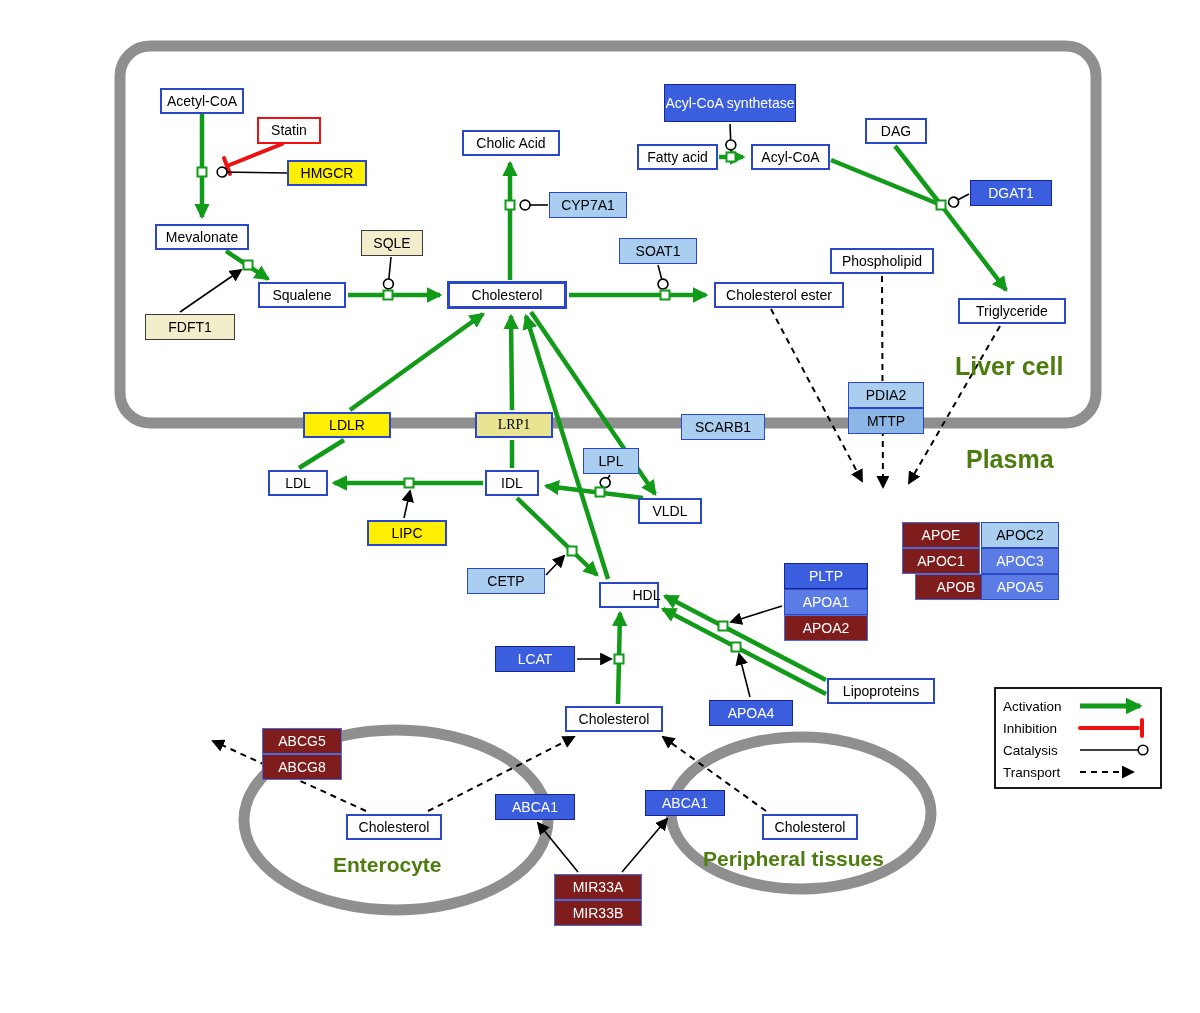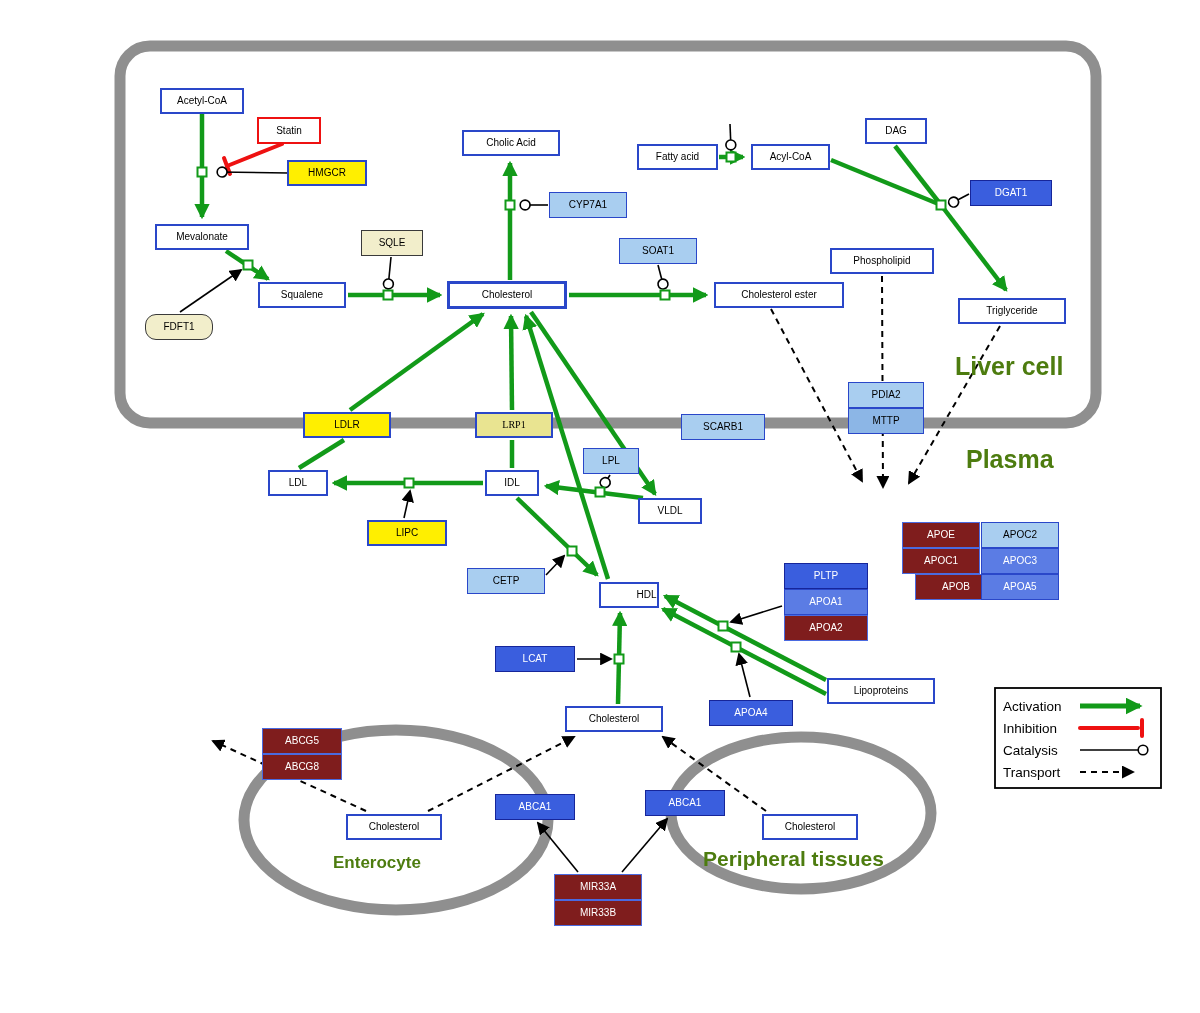--- a/index.html
+++ b/index.html
@@ -1,20 +1,20 @@
 <!DOCTYPE html>
 <html><head>
 <meta charset="utf-8">
 <style>
   html,body{margin:0;padding:0;background:#fff;}
   .stage{position:relative;width:1200px;height:1013px;background:#fff;overflow:hidden;
          font-family:"Liberation Sans",sans-serif;}
   svg.layer{position:absolute;left:0;top:0;}
   .node{position:absolute;display:flex;align-items:center;justify-content:center;
-        box-sizing:border-box;background:#fff;color:#000;font-size:10px;line-height:1.15;
+        box-sizing:border-box;background:#fff;color:#000;font-size:14px;line-height:1.15;
         text-align:center;height:26px;white-space:nowrap;}
   .m{border:2px solid #2a47c9;}
   .m.thick{border-width:3px;}
   .rb{border:2.5px solid #ee1111;}
   .y{background:#ffef00;border:2px solid #2a47c9;}
   .py{background:#e9e491;border:2px solid #2a47c9;font-family:Liberation Serif, serif;}
   .cr{background:#f2eecb;border:1.5px solid #3a3a3a;}
   .b{background:#3a5ede;color:#fff;border:1px solid #16259a;}
   .db{background:#7f1d1d;color:#fff;border:1px solid #4a6ae0;}
   .mb{background:#5b7ce4;color:#fff;border:1px solid #2a47c9;}
@@ -136,25 +136,26 @@
       </g>
       <path d="M1080 772 L1133 772" stroke="#000" stroke-width="2" stroke-dasharray="6 5" fill="none" marker-end="url(#mD)"></path>
     </g>
   </svg>
 
   <div class="node m" style="left:160px;top:88px;width:84px;">Acetyl-CoA</div>
   <div class="node rb" style="left:257px;top:117px;width:64px;height:27px;">Statin</div>
   <div class="node y" style="left:287px;top:160px;width:80px;">HMGCR</div>
   <div class="node m" style="left:155px;top:224px;width:94px;">Mevalonate</div>
   <div class="node cr" style="left:361px;top:230px;width:62px;">SQLE</div>
-  <div class="node cr" style="left:145px;top:314px;width:68px;border-radius:11px;">FDFT1</div>
+  <div class="node cr" style="left:145px;top:314px;width:90px;">FDFT1</div>
   <div class="node m" style="left:258px;top:282px;width:88px;">Squalene</div>
   <div class="node m thick" style="left:447px;top:281px;width:120px;height:28px;">Cholesterol</div>
   <div class="node m" style="left:462px;top:130px;width:98px;">Cholic Acid</div>
   <div class="node lb" style="left:549px;top:192px;width:78px;">CYP7A1</div>
+  <div class="node b wrap" style="left:664px;top:84px;width:132px;height:38px;">Acyl-CoA synthetase</div>
   <div class="node m" style="left:637px;top:144px;width:81px;">Fatty acid</div>
   <div class="node m" style="left:751px;top:144px;width:79px;">Acyl-CoA</div>
   <div class="node m" style="left:865px;top:118px;width:62px;">DAG</div>
   <div class="node b" style="left:970px;top:180px;width:82px;">DGAT1</div>
   <div class="node lb" style="left:619px;top:238px;width:78px;">SOAT1</div>
   <div class="node m" style="left:714px;top:282px;width:130px;">Cholesterol ester</div>
   <div class="node m" style="left:830px;top:248px;width:104px;">Phospholipid</div>
   <div class="node m" style="left:958px;top:298px;width:108px;">Triglyceride</div>
 
   <div class="node y" style="left:303px;top:412px;width:88px;">LDLR</div>
@@ -190,21 +191,21 @@
   <div class="node db" style="left:262px;top:754px;width:80px;">ABCG8</div>
   <div class="node m" style="left:346px;top:814px;width:96px;">Cholesterol</div>
   <div class="node b" style="left:495px;top:794px;width:80px;">ABCA1</div>
   <div class="node b" style="left:645px;top:790px;width:80px;">ABCA1</div>
   <div class="node m" style="left:762px;top:814px;width:96px;">Cholesterol</div>
   <div class="node db" style="left:554px;top:874px;width:88px;">MIR33A</div>
   <div class="node db" style="left:554px;top:900px;width:88px;">MIR33B</div>
 
   <div class="comp-label" style="left:955px;top:352px;font-size:25px;">Liver cell</div>
   <div class="comp-label" style="left:966px;top:445px;font-size:25px;">Plasma</div>
-  <div class="comp-label" style="left:333px;top:853px;font-size:17px;">Enterocyte</div>
+  <div class="comp-label" style="left:333px;top:853px;font-size:21px;">Enterocyte</div>
   <div class="comp-label" style="left:703px;top:847px;font-size:21px;text-align:right;">Peripheral tissues</div>
 
   <div class="legend-label" style="left:1003px;top:699px;">Activation</div>
   <div class="legend-label" style="left:1003px;top:721px;">Inhibition</div>
   <div class="legend-label" style="left:1003px;top:743px;">Catalysis</div>
   <div class="legend-label" style="left:1003px;top:765px;">Transport</div>
 
 </div>
 
 </body></html>

